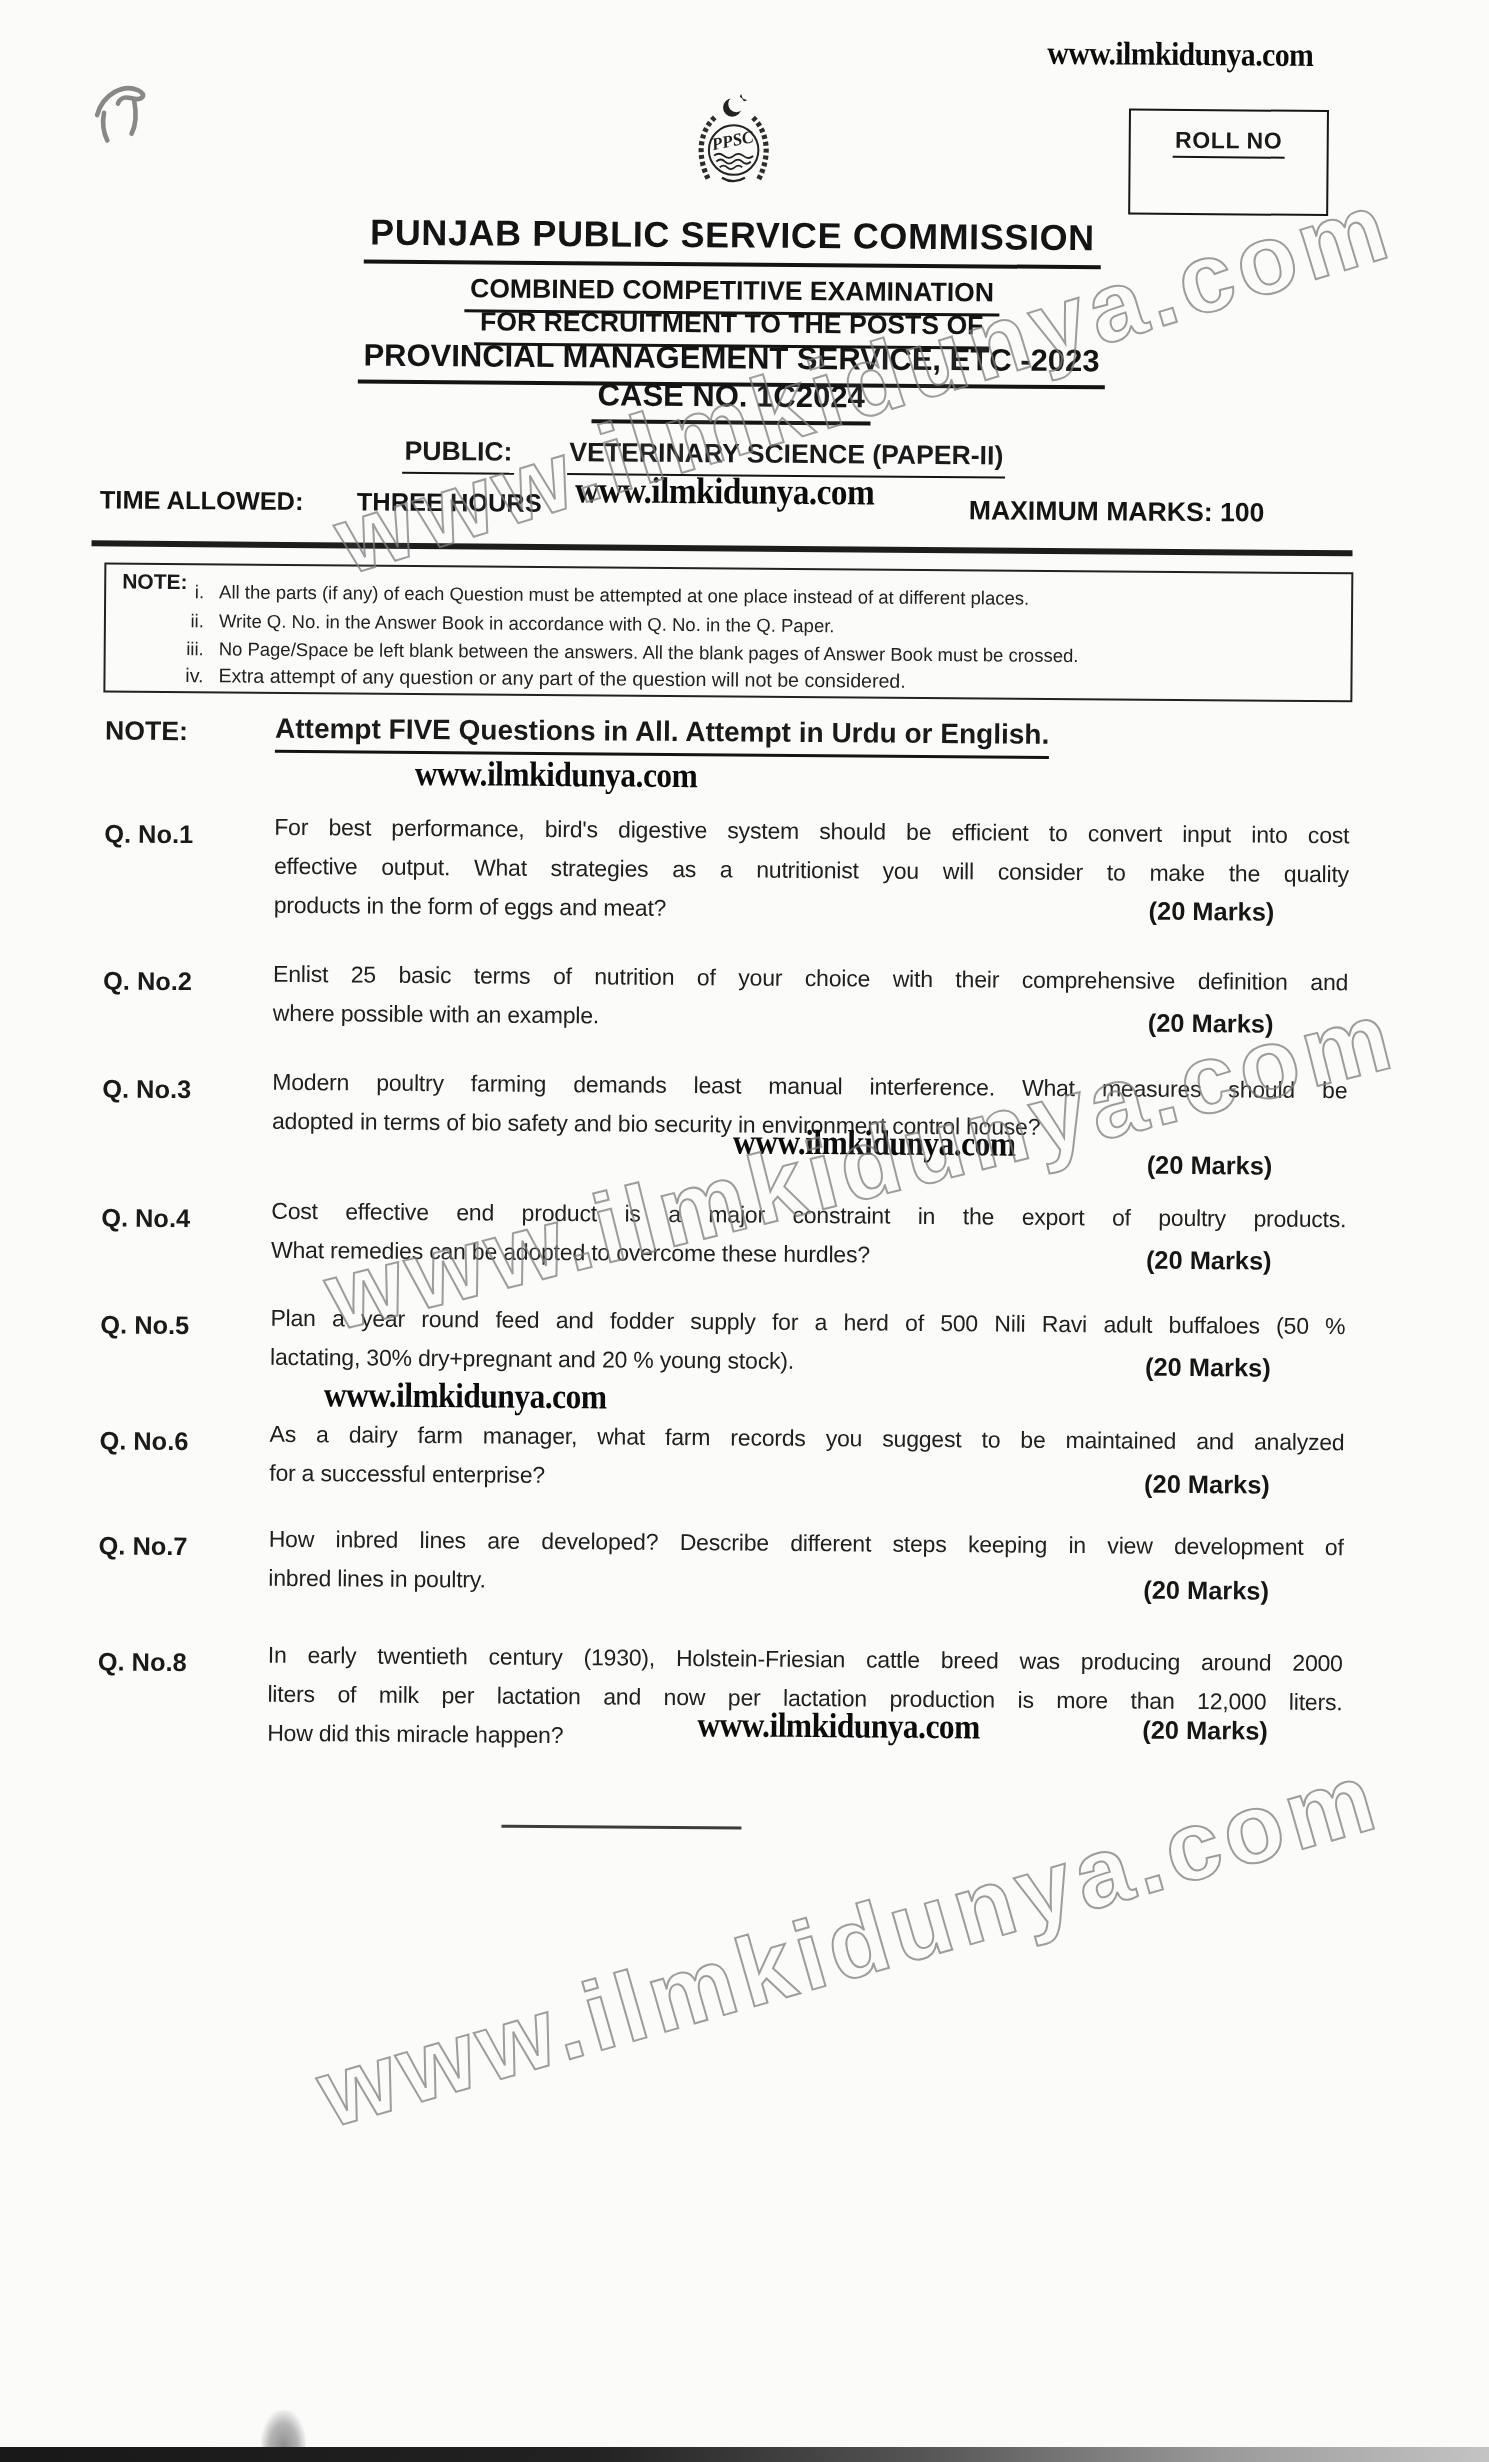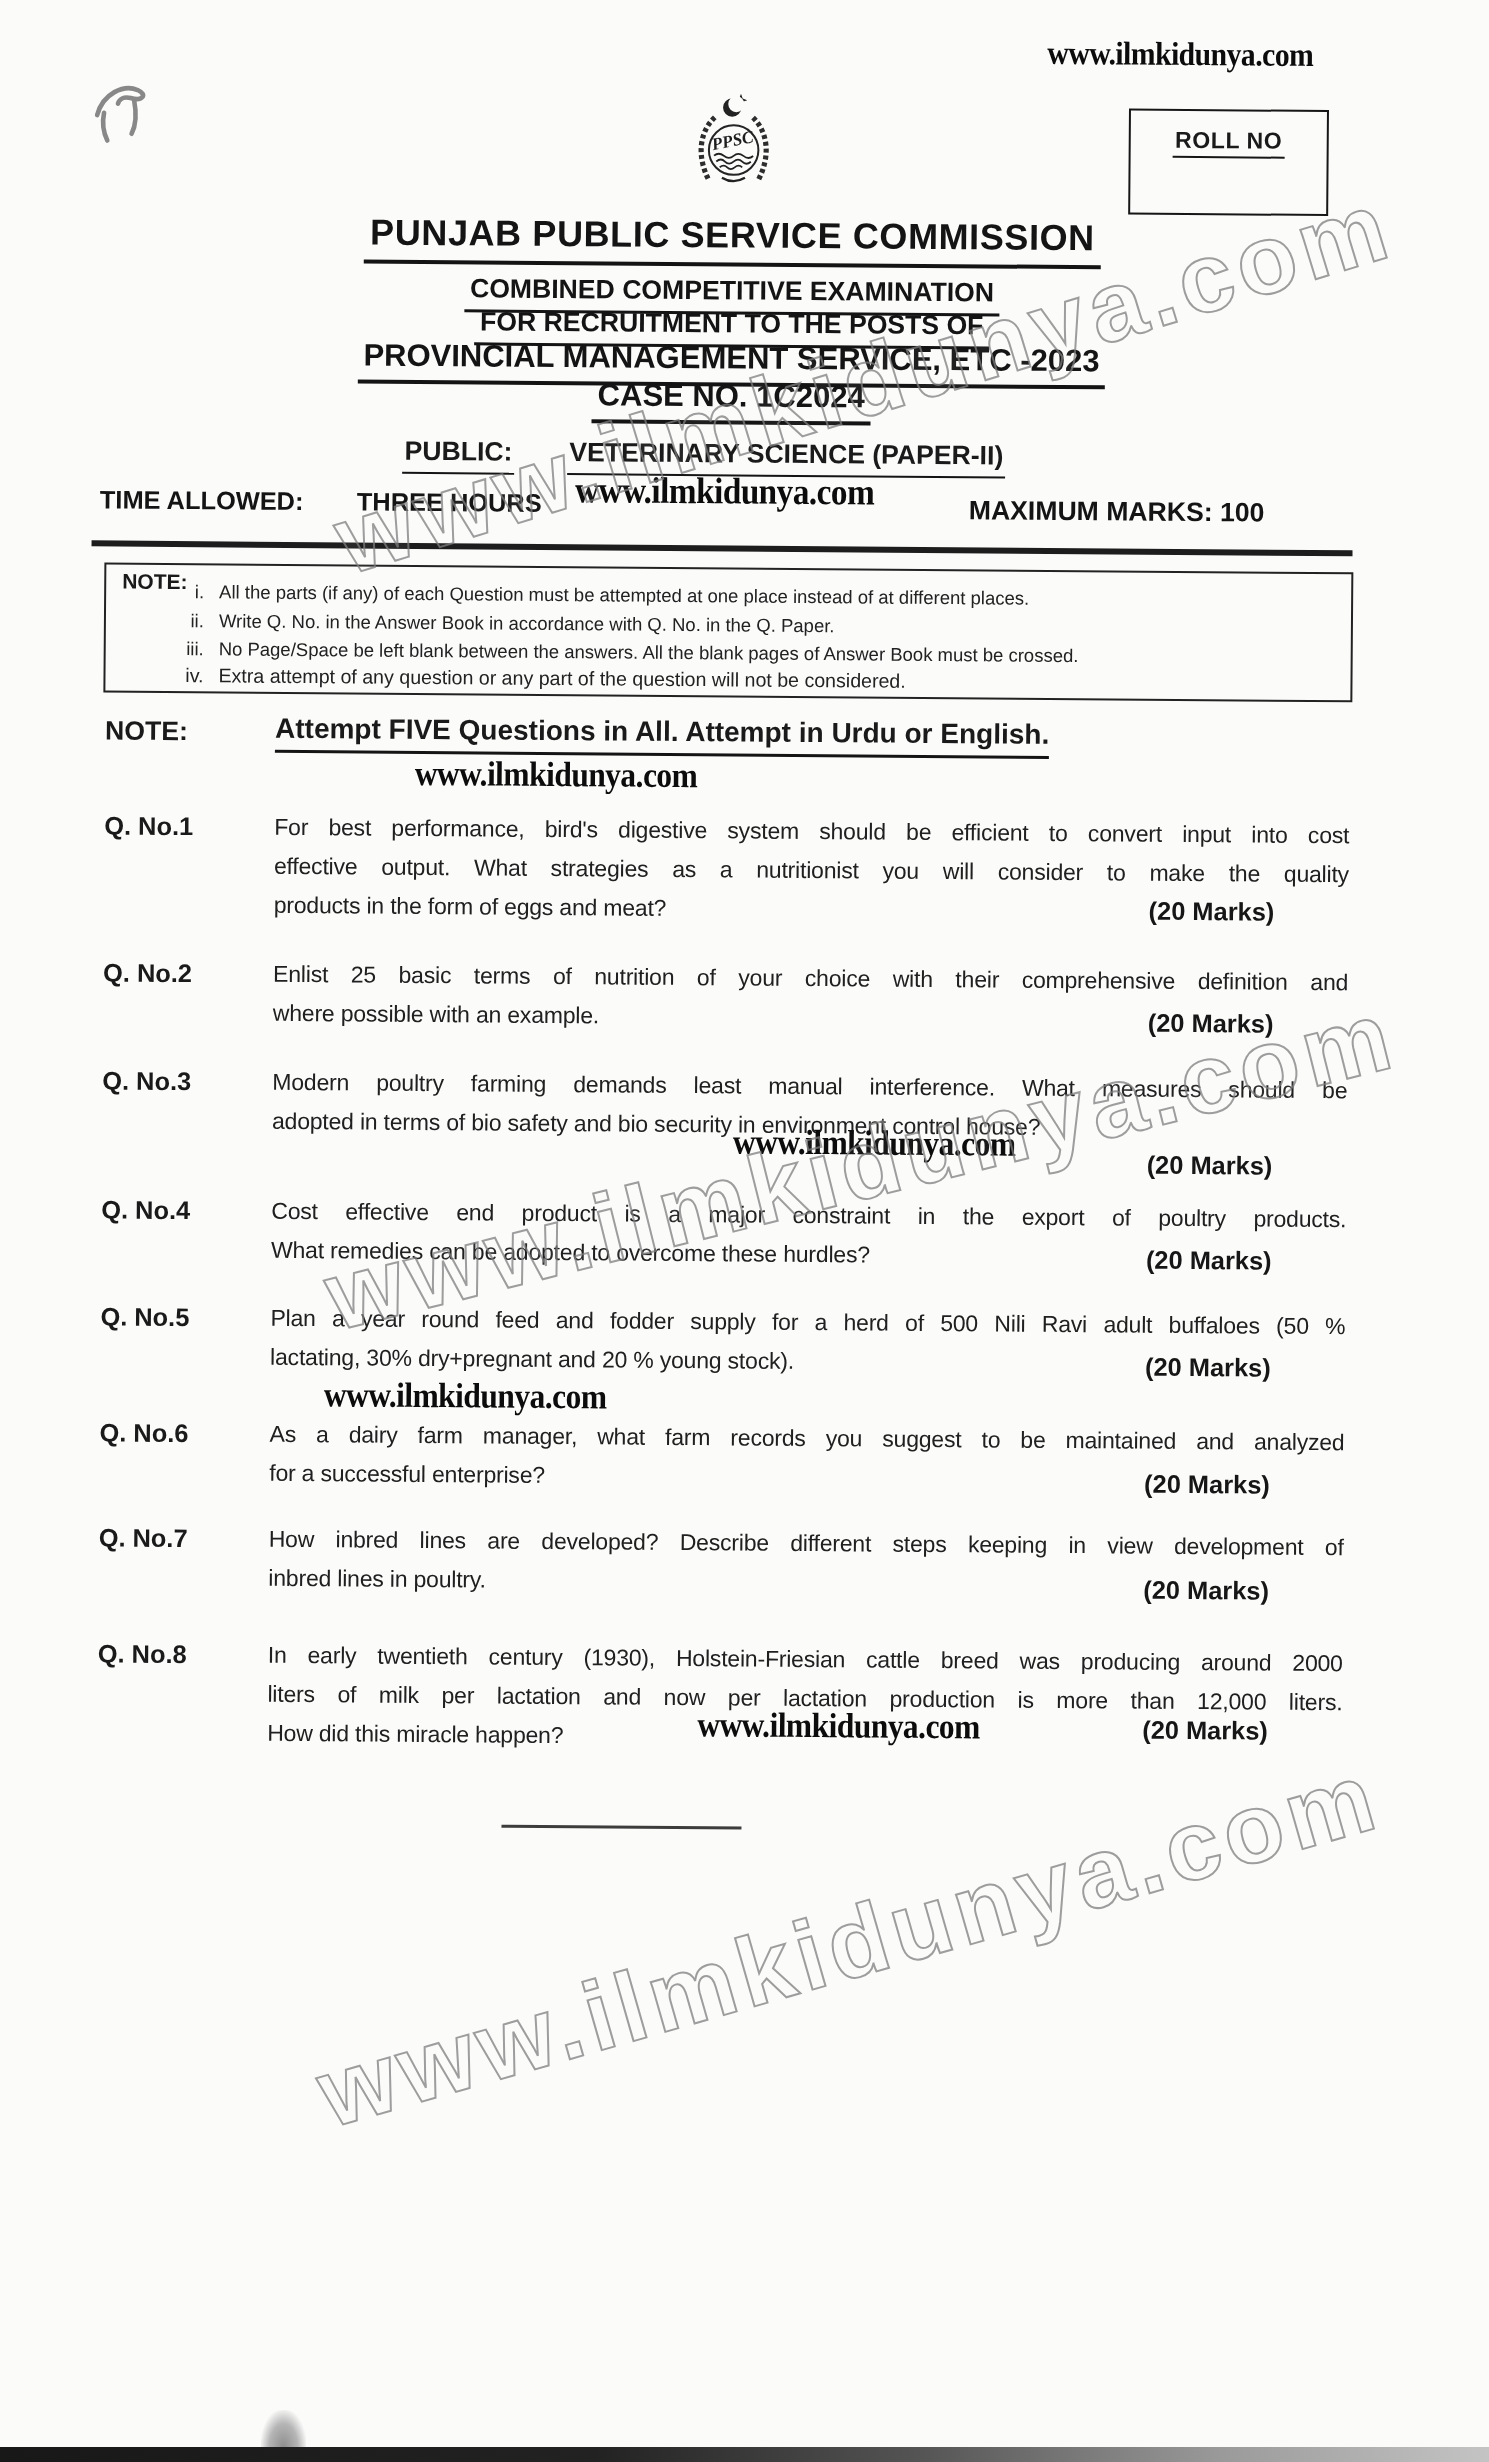--- a/index.html
+++ b/index.html
@@ -39,21 +39,21 @@
   .nb-num  { position:absolute; left:62px; width:36px; text-align:right; }
   .nb-text { position:absolute; left:113px; }
 
   
   .instr-label { position:absolute; left:109px; top:716px; font-size:26.6px; font-weight:bold; }
   .instr-text  { position:absolute; left:279px; top:712px; font-size:28px; font-weight:bold; white-space:nowrap; }
   .instr-text span { display:inline-block; border-bottom:3.5px solid #141414; padding-bottom:4.6px; }
 
   
   .q { position:absolute; left:0; width:1489px; }
-  .qno   { position:absolute; left:109px; top:4px; font-size:25.4px; font-weight:bold; white-space:nowrap; }
+  .qno   { position:absolute; left:109px; top:12px; font-size:25.4px; font-weight:bold; white-space:nowrap; }
   .qtext { position:absolute; left:279px; top:0; width:1075px; font-size:23px;
            letter-spacing:-0.2px; color:#202020; }
   .ql    { display:block; height:39px; line-height:37px; overflow:visible;
            text-align:justify; text-align-last:justify; white-space:normal; }
   .ql.last { text-align:left; text-align-last:left; }
   .qmarks { position:absolute; left:1154px; width:173px; font-size:25.4px; font-weight:bold;
             color:#161616; white-space:nowrap; }
 
   .divider { position:absolute; left:514px; top:1822px; width:240px; height:2.9px; background:#3c3c3c; }
 

